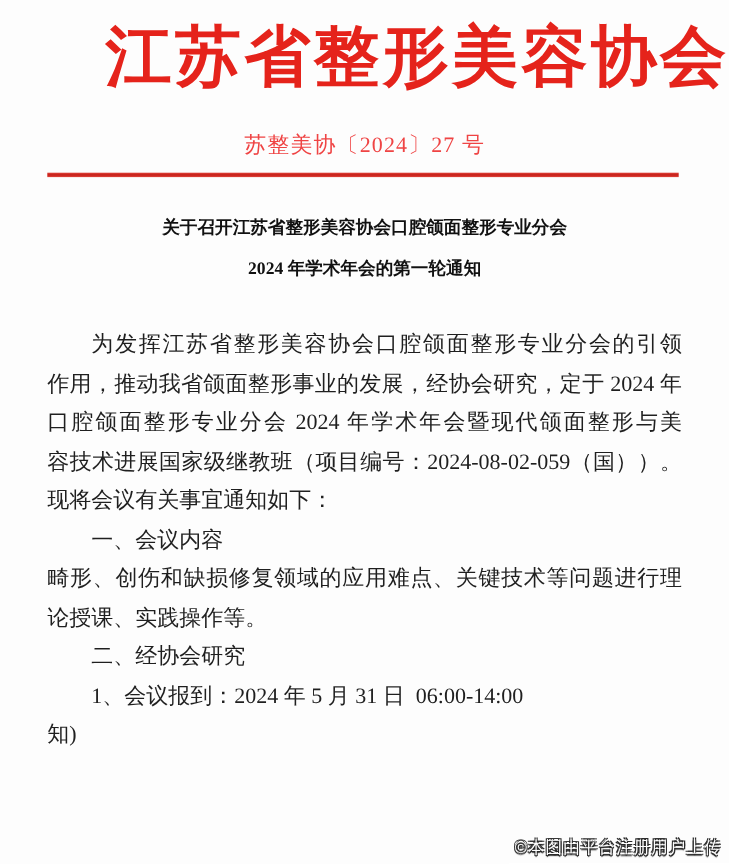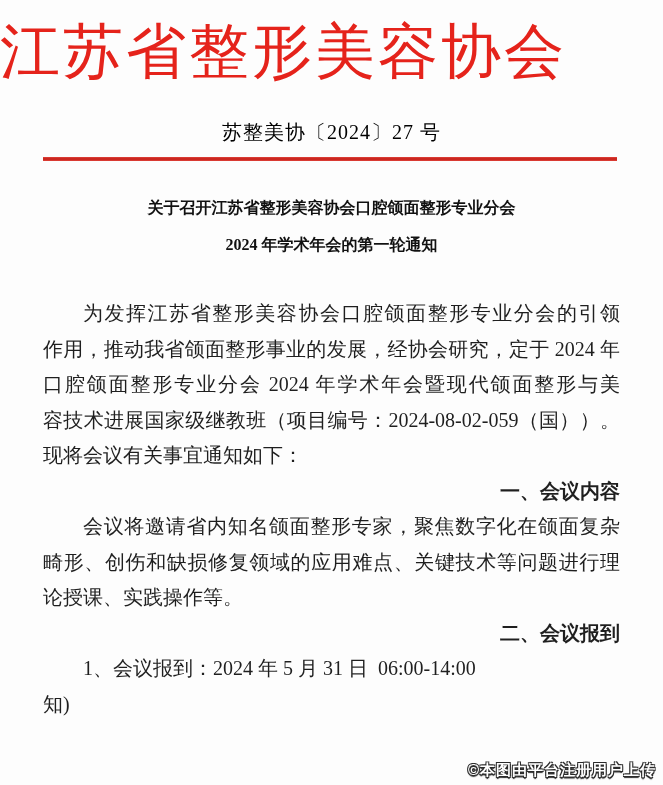--- a/index.html
+++ b/index.html
@@ -14,37 +14,37 @@
     background: #fdfdfd;
     overflow: hidden;
     font-family: "Liberation Serif", "DejaVu Serif", serif;
     color: #1f1f1f;
   }
   .org-name {
     position: absolute;
     top: 8px;
     left: 0;
     width: 100%;
-    text-align: left;
+    text-align: right;
     font-size: 60px;
-    font-weight: normal;
+    font-weight: bold;
     letter-spacing: 3px;
     color: var(--accent, #e5231b);
     line-height: 88px;
     white-space: nowrap;
   }
   .doc-number {
     position: absolute;
     top: 118px;
     left: 0;
     width: 100%;
     text-align: center;
     font-size: 20px;
     letter-spacing: 1px;
-    color: #000000;
+    color: #ef4444;
     line-height: 28px;
   }
   .red-line {
     position: absolute;
     top: 157px;
     left: 43px;
     width: 574px;
     height: 4px;
     background: linear-gradient(to bottom, #e0443c, #c41e17 50%, #e0443c);
   }
@@ -74,30 +74,29 @@
     overflow: hidden;
   }
   .line.justify {
     text-align: justify;
     text-align-last: justify;
   }
   .line.indent {
     text-indent: 2em;
   }
   .line.bold {
-    font-weight: bold;
-    text-align: right;
+    font-weight: normal;
   }
   .watermark {
     position: absolute;
     right: 7px;
     bottom: 5px;
     font-family: "Liberation Sans", "DejaVu Sans", sans-serif;
     font-size: 15px;
-    font-weight: bold;
+    font-weight: normal;
     letter-spacing: 1px;
     color: #ffffff;
     text-shadow:
       -1px -1px 0 #2a2a2a,
        1px -1px 0 #2a2a2a,
       -1px  1px 0 #2a2a2a,
        1px  1px 0 #2a2a2a,
        0    2px 1px #2a2a2a;
     white-space: nowrap;
   }
@@ -118,23 +117,22 @@
     <div>2024 年学术年会的第一轮通知</div>
   </div>
 
   <div class="body-text">
     <div class="line indent justify">为发挥江苏省整形美容协会口腔颌面整形专业分会的引领</div>
     <div class="line justify">作用，推动我省颌面整形事业的发展，经协会研究，定于 2024 年</div>
     <div class="line justify">口腔颌面整形专业分会 2024 年学术年会暨现代颌面整形与美</div>
     <div class="line justify">容技术进展国家级继教班（项目编号：2024-08-02-059（国））。</div>
     <div class="line">现将会议有关事宜通知如下：</div>
     <div class="line indent bold">一、会议内容</div>
-    <div class="line indent justify">会议将邀请省内知名颌面整形专家，聚焦数字化在颌面复杂</div>
     <div class="line justify">畸形、创伤和缺损修复领域的应用难点、关键技术等问题进行理</div>
     <div class="line">论授课、实践操作等。</div>
-    <div class="line indent bold">二、会议报到</div>
+    <div class="line indent bold">二、经协会研究</div>
     <div class="line indent">1、会议报到：2024 年 5 月 31 日  06:00-14:00</div>
     <div class="line">知)</div>
   </div>
 
   <div class="watermark">©本图由平台注册用户上传</div>
 
 </div>
 
 </body></html>

